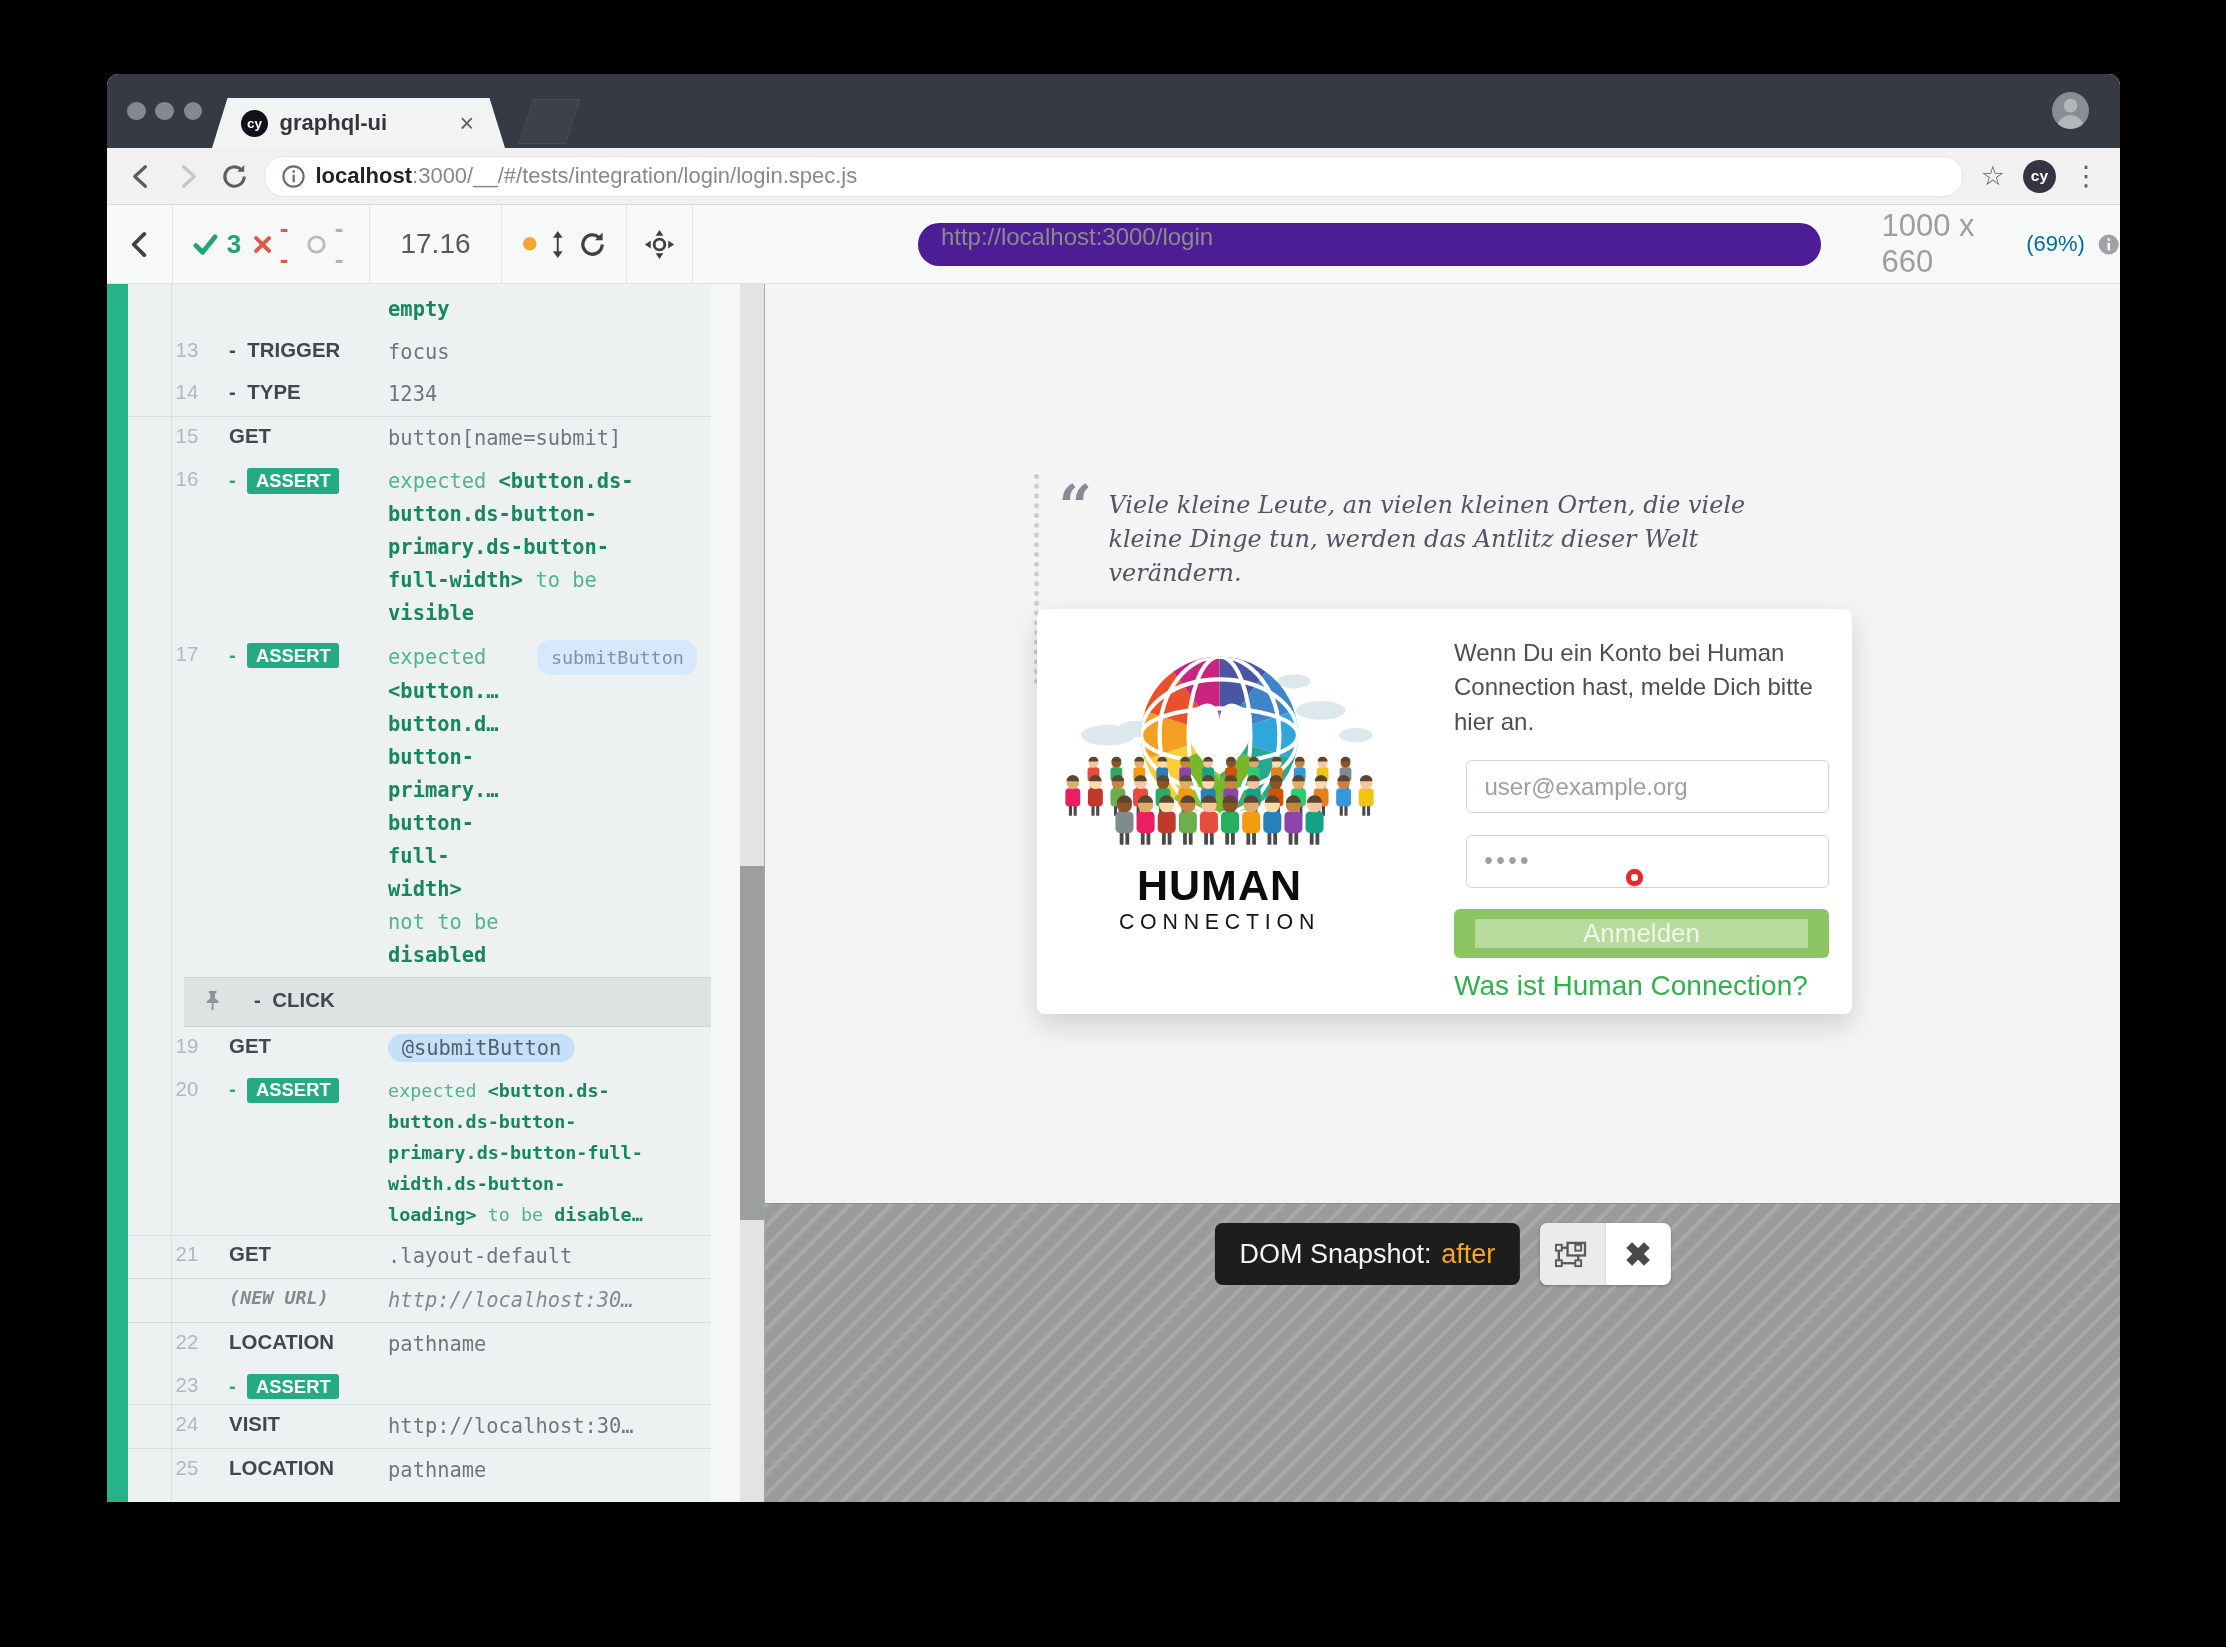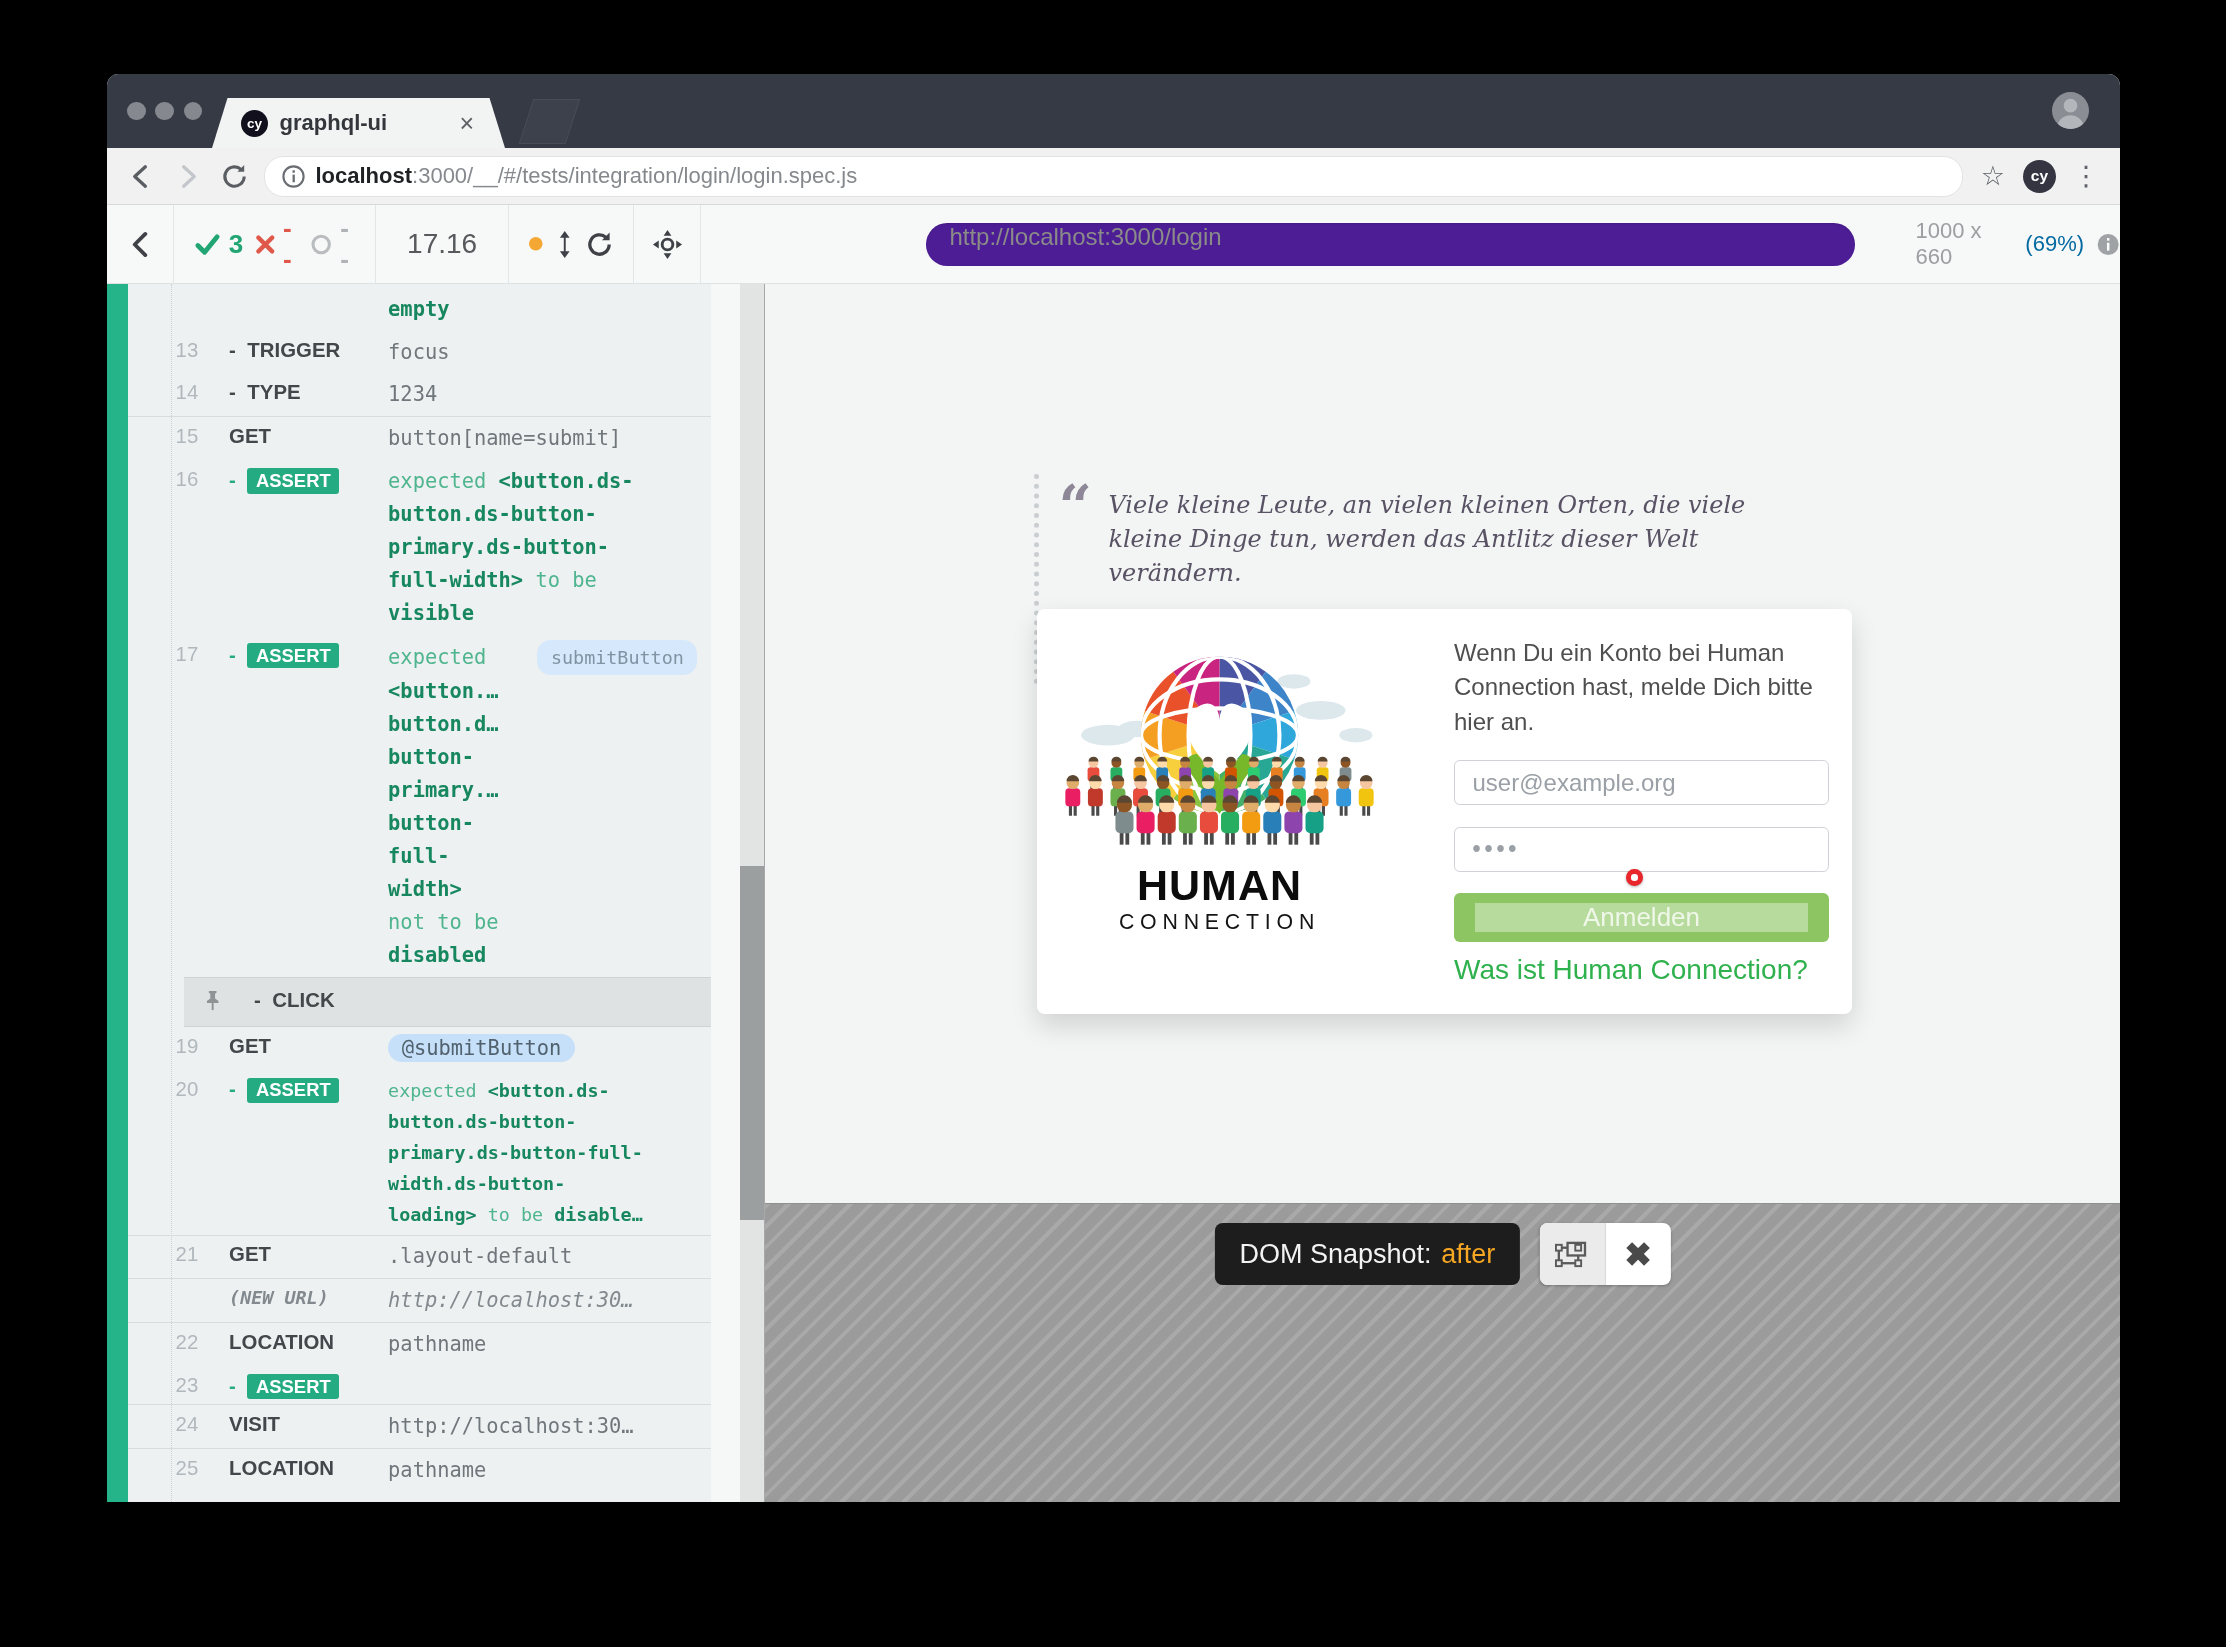--- a/index.html
+++ b/index.html
@@ -44,21 +44,21 @@
   .stat{display:flex;align-items:center;gap:7.8px;font-size:26px;font-weight:bold;}
   .stat.pass{color:#21a673;}
   .stat.fail{color:#df5849;}
   .stat.pend{color:#aeb3b5;}
   .duration{font-size:28px;color:#565a5d;min-width:93px;text-align:center;justify-content:center;}
   .cyurl{margin-left:225px;width:976px;height:43px;background:#4c1d95;border-radius:21.3px;
     display:flex;align-items:flex-start;padding:0 23px;box-sizing:border-box;
     box-shadow:inset 0 1px 1.9px rgba(0,0,0,.12);}
   .cyurl span{color:#8b8b89;font-size:24px;}
   .vpinfo{display:flex;align-items:center;gap:11.6px;margin-left:19.4px;}
-  .vpsize{font-size:22px;color:#9b9fa1;margin-left:41px;}
+  .vpsize{font-size:31px;color:#9b9fa1;margin-left:41px;}
   .vpzoom{font-size:22px;color:#0369a1;}
 
   
   .content{flex:1;display:flex;min-height:0;}
   .reporter{width:657px;flex:none;background:#eef1f1;display:flex;position:relative;}
   .greenbar{width:21.3px;background:#25b389;flex:none;}
   .log{flex:1;position:relative;overflow:hidden;font-size:20.4px;}
   .log:before{content:"";position:absolute;left:43px;top:0;bottom:0;border-left:1.9px dotted #ccd1d3;}
   .row{display:flex;padding:4.9px 0;position:relative;}
   .row.divider{border-top:1px solid #d8dcdc;}
@@ -100,22 +100,22 @@
     line-height:1.42;width:640px;}
   .quote-attr{margin-top:29px;font-weight:bold;font-size:23px;color:#4e4a5a;}
 
   .card{position:absolute;left:272px;top:325px;width:815px;height:405px;background:#fff;
     border-radius:7.8px;box-shadow:0 11.6px 27px rgba(0,0,0,.14);}
   .logo{position:absolute;left:27px;top:27px;width:311px;text-align:center;}
   .logo-word{font-size:43px;font-weight:900;color:#0c0c0c;letter-spacing:1px;margin-top:1.9px;}
   .logo-sub{font-size:21.3px;font-weight:500;color:#141414;letter-spacing:5.8px;margin-top:0px;}
   .form{position:absolute;left:417px;top:27px;width:375px;}
   .intro{font-size:24px;color:#4f4f4f;line-height:1.43;}
-  .field{margin-top:21.3px;height:45px;border:1.9px solid #cfd2d6;border-radius:5.8px;background:#fff;
-    box-sizing:border-box;display:flex;align-items:center;padding:0 17.5px;}
+  .field{margin-top:21.3px;height:53px;border:1.9px solid #cfd2d6;border-radius:5.8px;background:#fff;
+    box-sizing:border-box;display:flex;align-items:center;padding:0 17.5px;margin-left:12px;}
   .field.email span{color:#9aa0a6;font-size:24px;}
   .field.pw span{color:#9aa0a6;font-size:23px;letter-spacing:3.9px;font-weight:bold;}
   .submit{margin-top:21.3px;height:49px;background:#8cc561;border-radius:5.8px;position:relative;}
   .submit-overlay{position:absolute;left:21.3px;right:21.3px;top:9.7px;bottom:9.7px;
     background:rgba(255,255,255,.38);display:flex;align-items:center;justify-content:center;}
   .submit-overlay span{color:rgba(255,255,255,.78);font-size:26px;}
   .clickdot{position:absolute;left:589px;top:260px;width:16.5px;height:16.5px;border-radius:50%;
     background:#fff;border:5.8px solid #e8262b;box-sizing:border-box;box-shadow:0 1px 2.9px rgba(0,0,0,.3);
     z-index:3;}
   .cardlink{margin-top:12.6px;font-size:28px;color:#2fb14d;}

